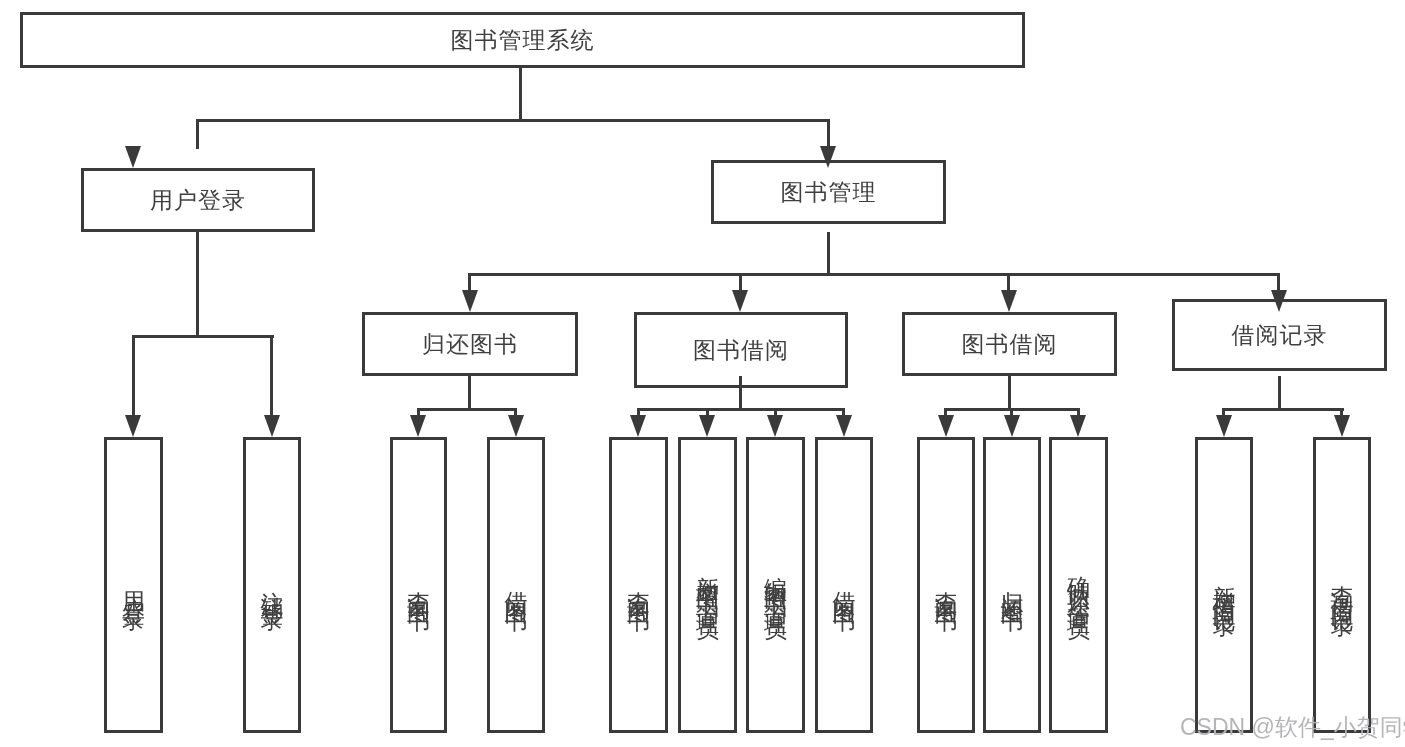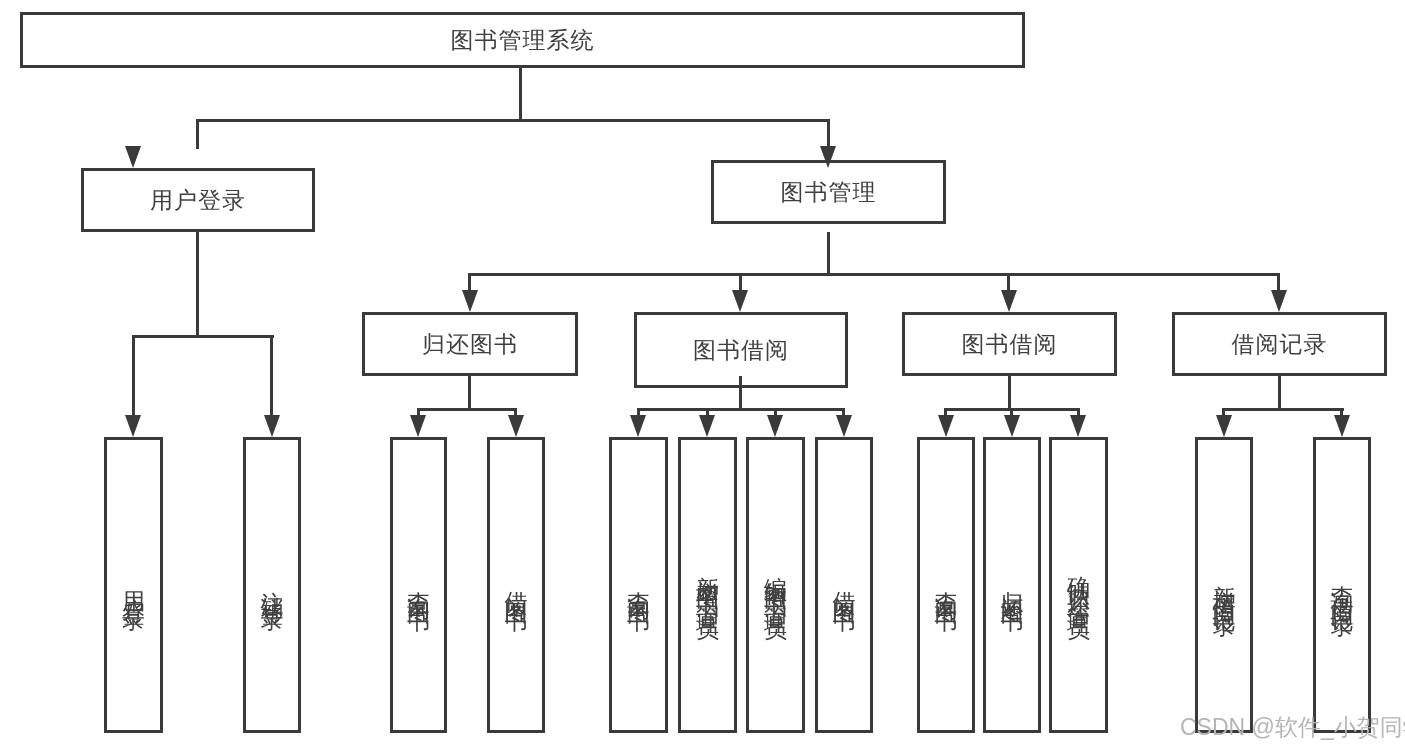--- a/index.html
+++ b/index.html
@@ -72,21 +72,21 @@
 
   <div class="node" style="left:362px;top:312px;width:216px;height:64px">
     <span>归还图书</span>
   </div>
   <div class="node" style="left:634px;top:312px;width:214px;height:76px">
     <span>图书借阅</span>
   </div>
   <div class="node" style="left:902px;top:312px;width:215px;height:64px">
     <span>图书借阅</span>
   </div>
-  <div class="node" style="left:1172px;top:312px;width:215px;height:64px">
+  <div class="node" style="left:1172px;top:299px;width:215px;height:72px">
     <span>借阅记录</span>
   </div>
 
   <div class="node vnode" style="left:104px;top:437px;width:59px;height:296px">
     <span>用户登录</span>
   </div>
   <div class="node vnode" style="left:243px;top:437px;width:58px;height:296px">
     <span>注销登录</span>
   </div>
 

